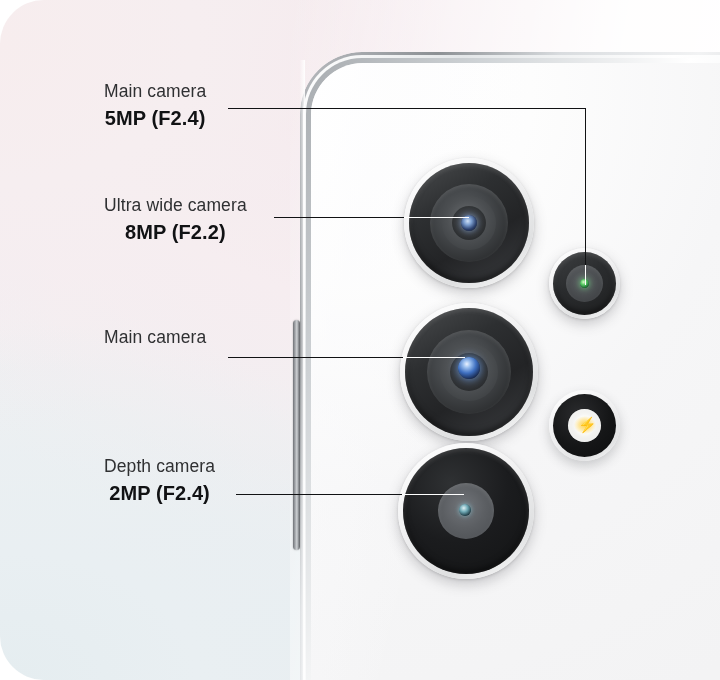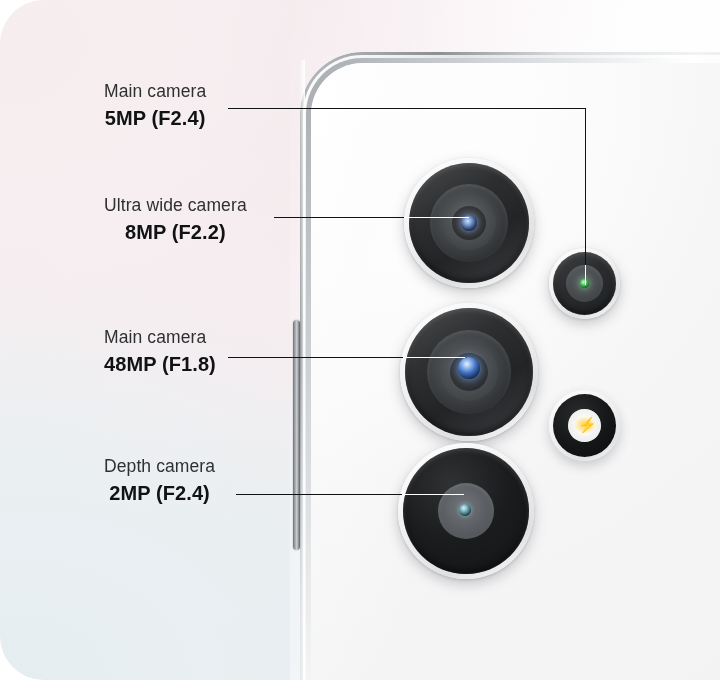--- a/index.html
+++ b/index.html
@@ -228,21 +228,20 @@
     <div class="spec">5MP (F2.4)</div>
   </div>
 
   <div class="label" style="left:104px; top:187px;margin-top:8px;">
     <div class="title">Ultra wide camera</div>
     <div class="spec">8MP (F2.2)</div>
   </div>
 
   <div class="label" style="left:104px; top:327px;">
     <div class="title">Main camera</div>
-    <div class="spec">48MP (F1.8)</div>
   </div>
 
   <div class="label" style="left:104px; top:456px;">
     <div class="title">Depth camera</div>
     <div class="spec">2MP (F2.4)</div>
   </div>
 
 </div>
 
 </body></html>

